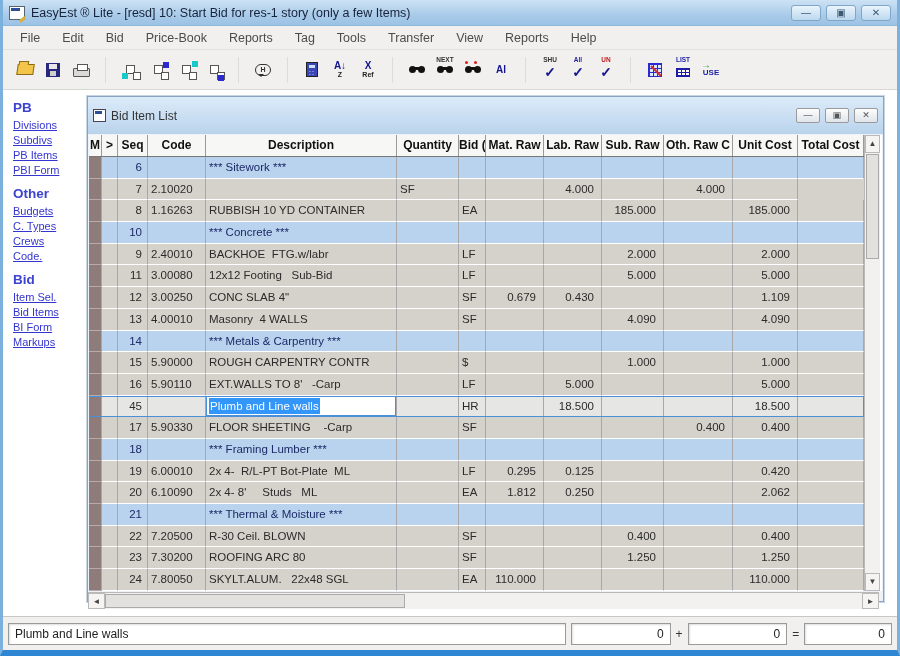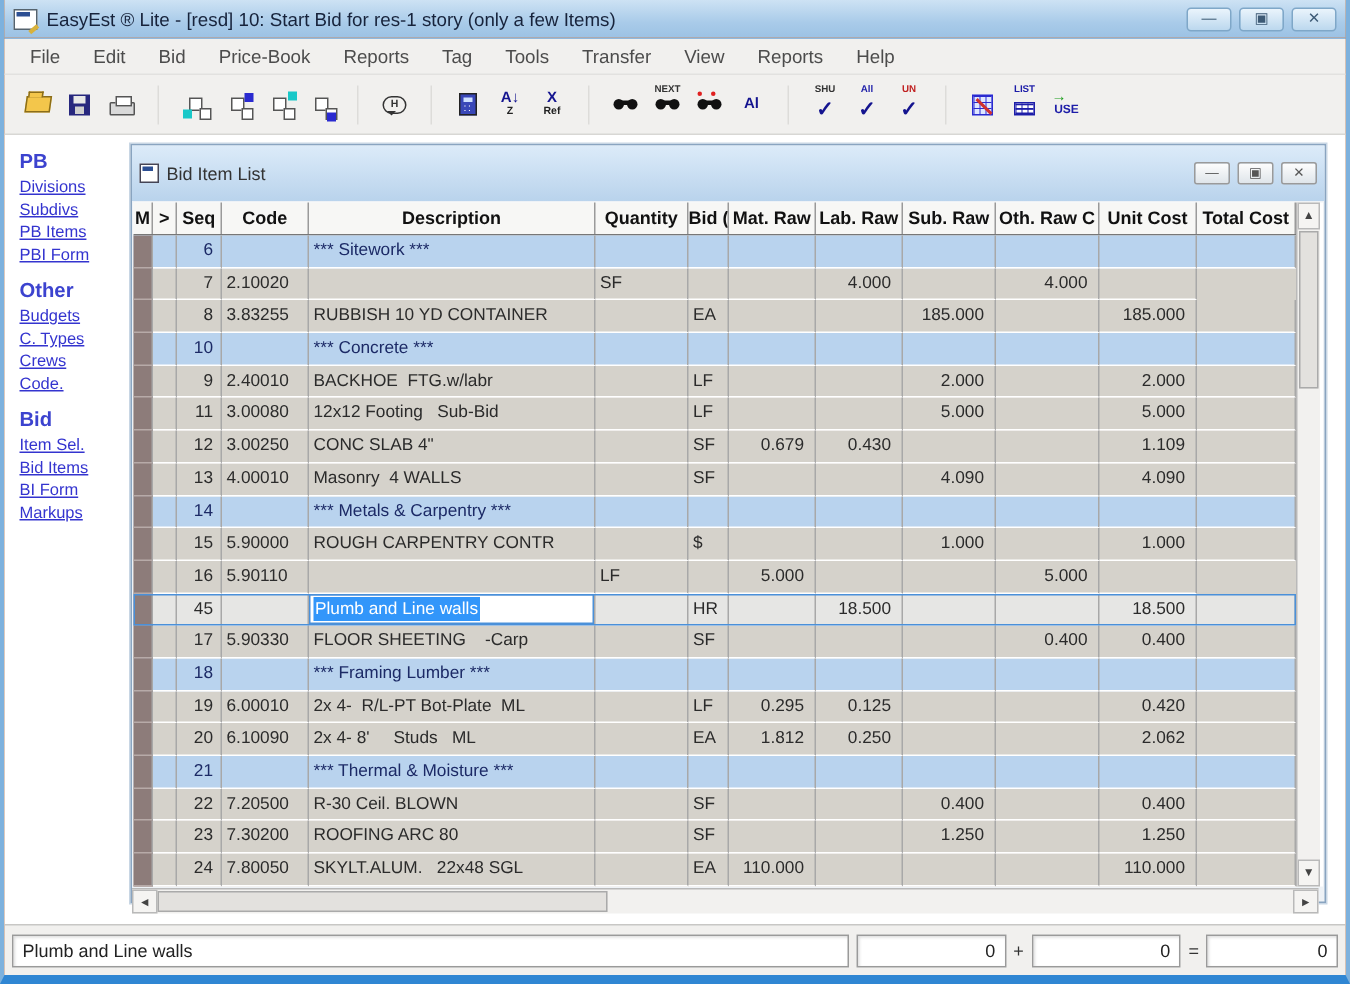--- a/index.html
+++ b/index.html
@@ -313,21 +313,21 @@
                 <div class="cell c-num"></div>
                 <div class="cell c-num">4.000</div>
                 <div class="cell c-num"></div>
                 <div class="cell c-num">4.000</div>
                 <div class="cell c-num"></div>
               </div>
               <div class="row item">
                 <div class="cell c-m"></div>
                 <div class="cell"></div>
                 <div class="cell c-seq">8</div>
-                <div class="cell">3.83255</div>
+                <div class="cell">1.16263</div>
                 <div class="cell">RUBBISH 10 YD CONTAINER</div>
                 <div class="cell"></div>
                 <div class="cell">EA</div>
                 <div class="cell c-num"></div>
                 <div class="cell c-num"></div>
                 <div class="cell c-num">185.000</div>
                 <div class="cell c-num"></div>
                 <div class="cell c-num">185.000</div>
                 <div class="cell c-num"></div>
               </div>
@@ -434,20 +434,21 @@
                 <div class="cell c-num">1.000</div>
                 <div class="cell c-num"></div>
                 <div class="cell c-num">1.000</div>
                 <div class="cell c-num"></div>
               </div>
               <div class="row item">
                 <div class="cell c-m"></div>
                 <div class="cell"></div>
                 <div class="cell c-seq">16</div>
                 <div class="cell">5.90110</div>
+                <div class="cell">EXT.WALLS TO 8'   -Carp</div>
                 <div class="cell"></div>
                 <div class="cell">LF</div>
                 <div class="cell c-num"></div>
                 <div class="cell c-num">5.000</div>
                 <div class="cell c-num"></div>
                 <div class="cell c-num"></div>
                 <div class="cell c-num">5.000</div>
                 <div class="cell c-num"></div>
               </div>
               <div class="row item sel">

